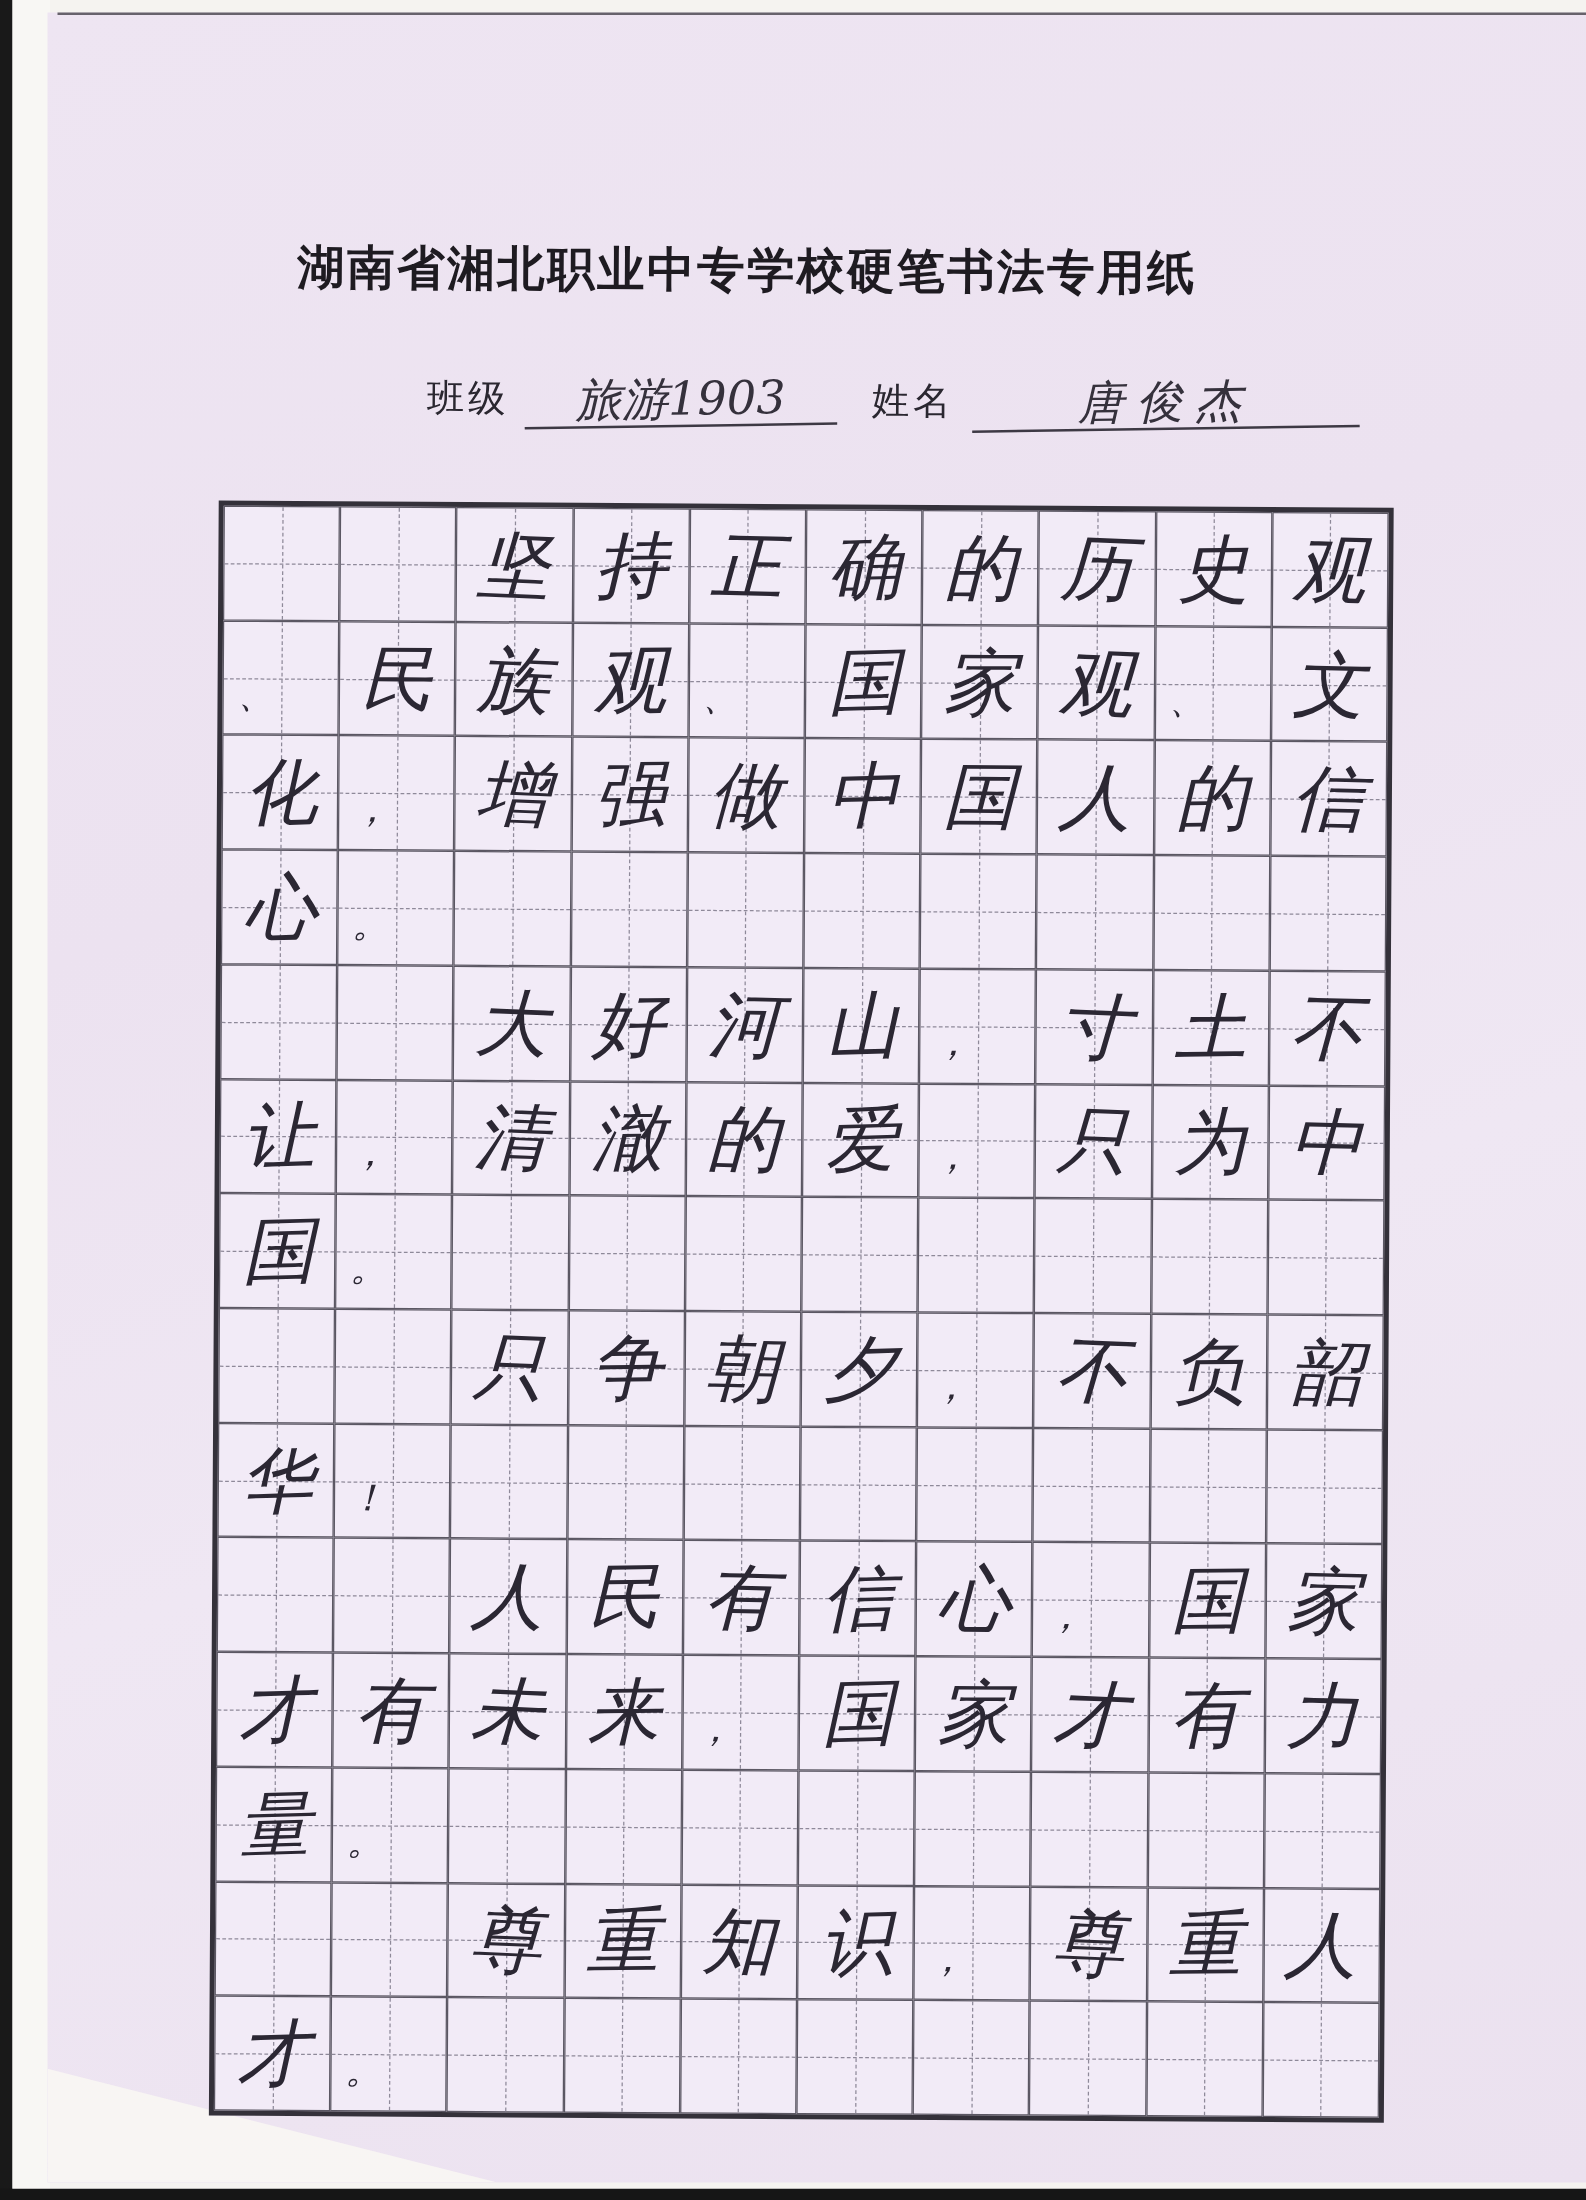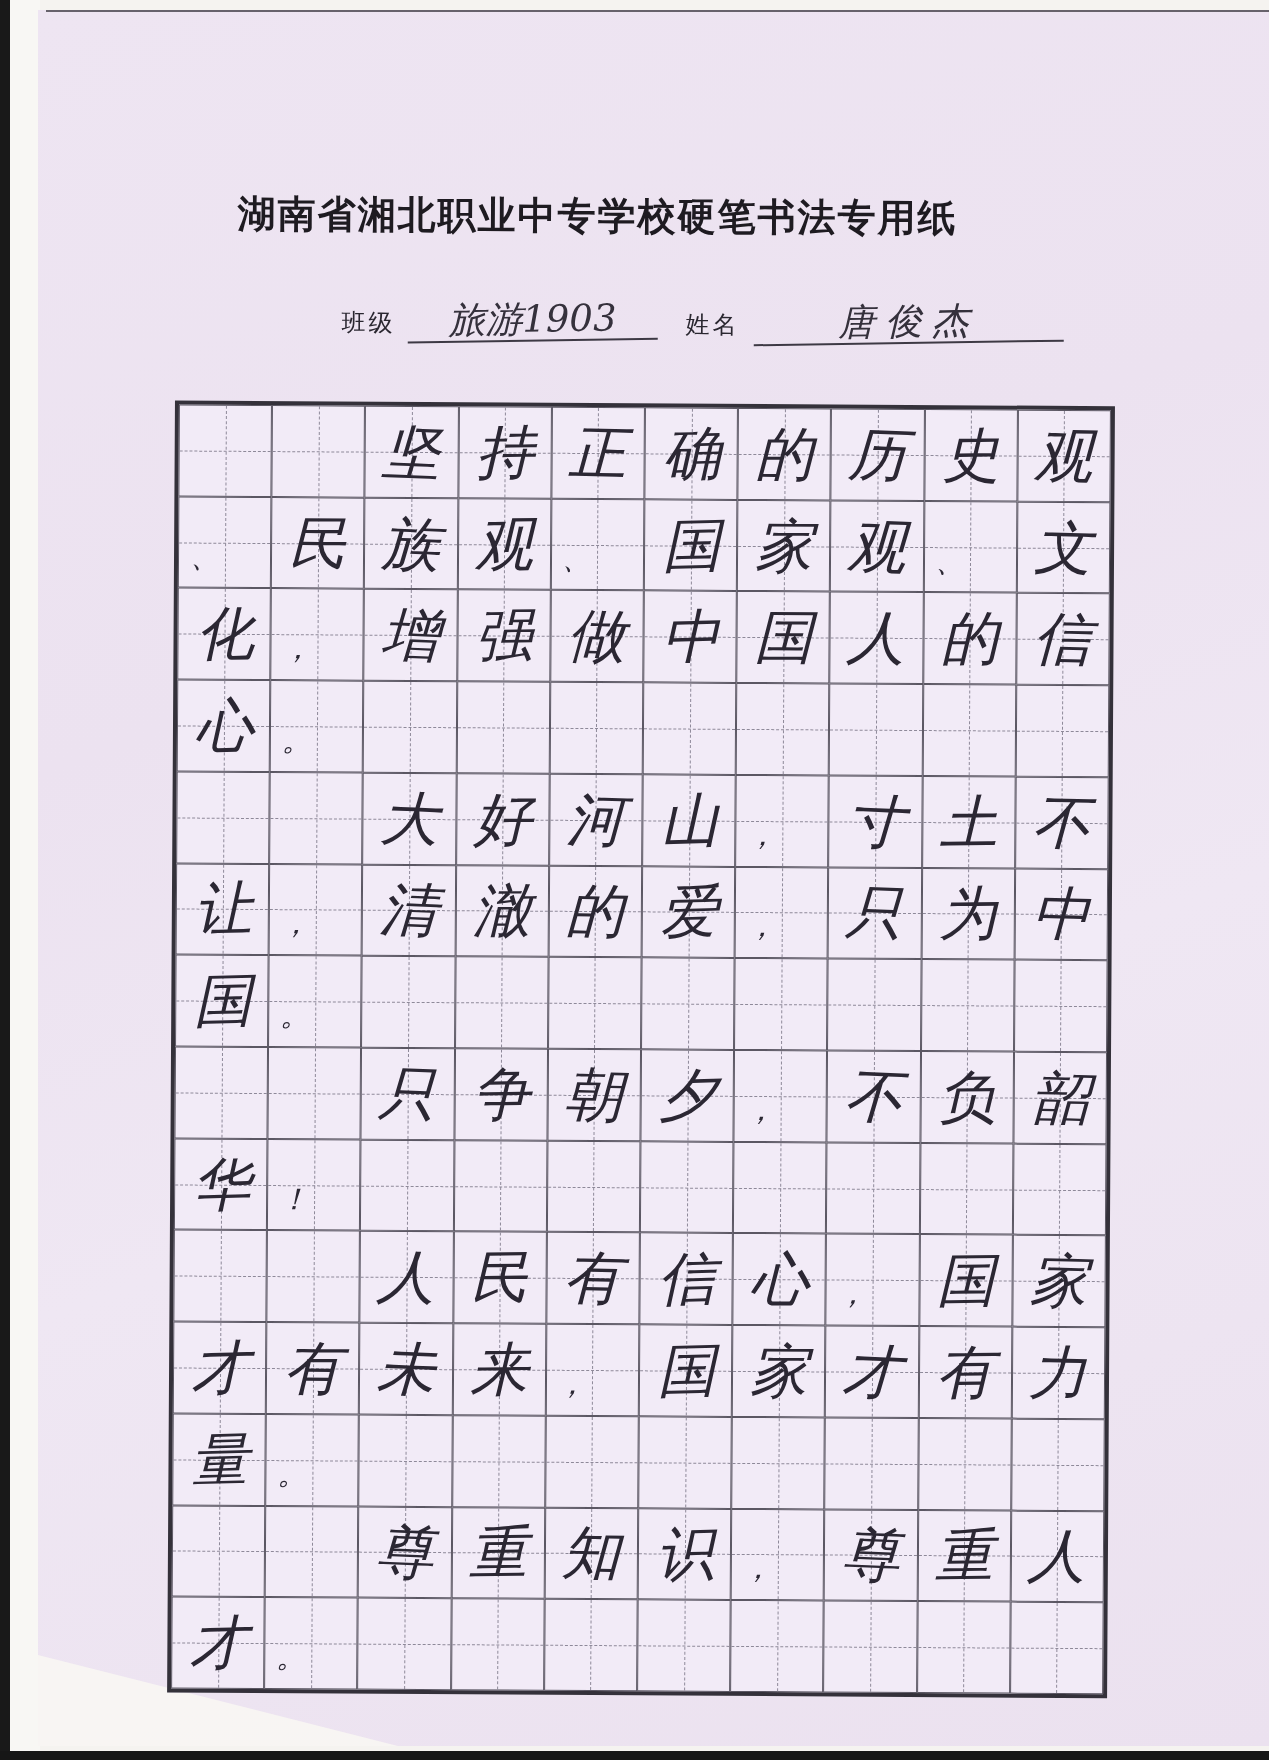--- a/index.html
+++ b/index.html
@@ -28,21 +28,21 @@
     position:absolute;top:178px;left:0;width:100%;margin:0;
     text-align:center;transform:translateX(-55px);
     font-size:38px;font-weight:bold;letter-spacing:2px;color:#1e1b21;
     font-family:"Liberation Serif", serif;
   }
   
   .meta{
     position:absolute;top:288px;left:305px;
     display:flex;align-items:flex-end;color:#2a2730;
   }
-  .meta .label{font-size:24px;letter-spacing:3px;line-height:1;padding-bottom:6px;}
+  .meta .label{font-size:30px;letter-spacing:3px;line-height:1;padding-bottom:6px;}
   .meta .value{
     font-family:"DejaVu Serif", serif;font-style:italic;
     font-size:37px;line-height:1;color:#35313c;
     border-bottom:2px solid #3d3944;text-align:center;
     transform:rotate(-1.2deg);
   }
   .meta .value.class{width:250px;margin-left:12px;padding-bottom:2px;}
   .meta .value.name{width:310px;margin-left:14px;padding-bottom:2px;letter-spacing:10px;}
   .meta .name-label{margin-left:28px;}
   

